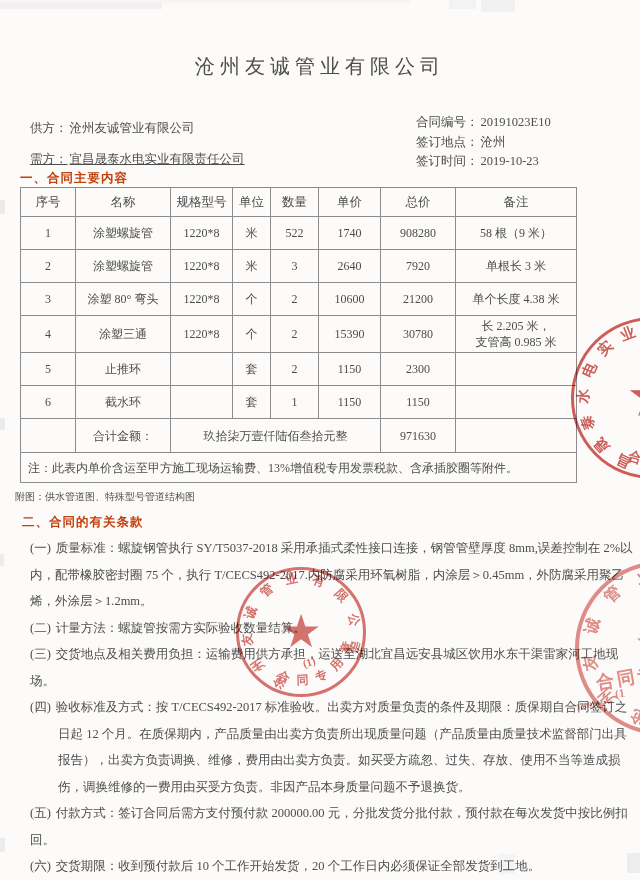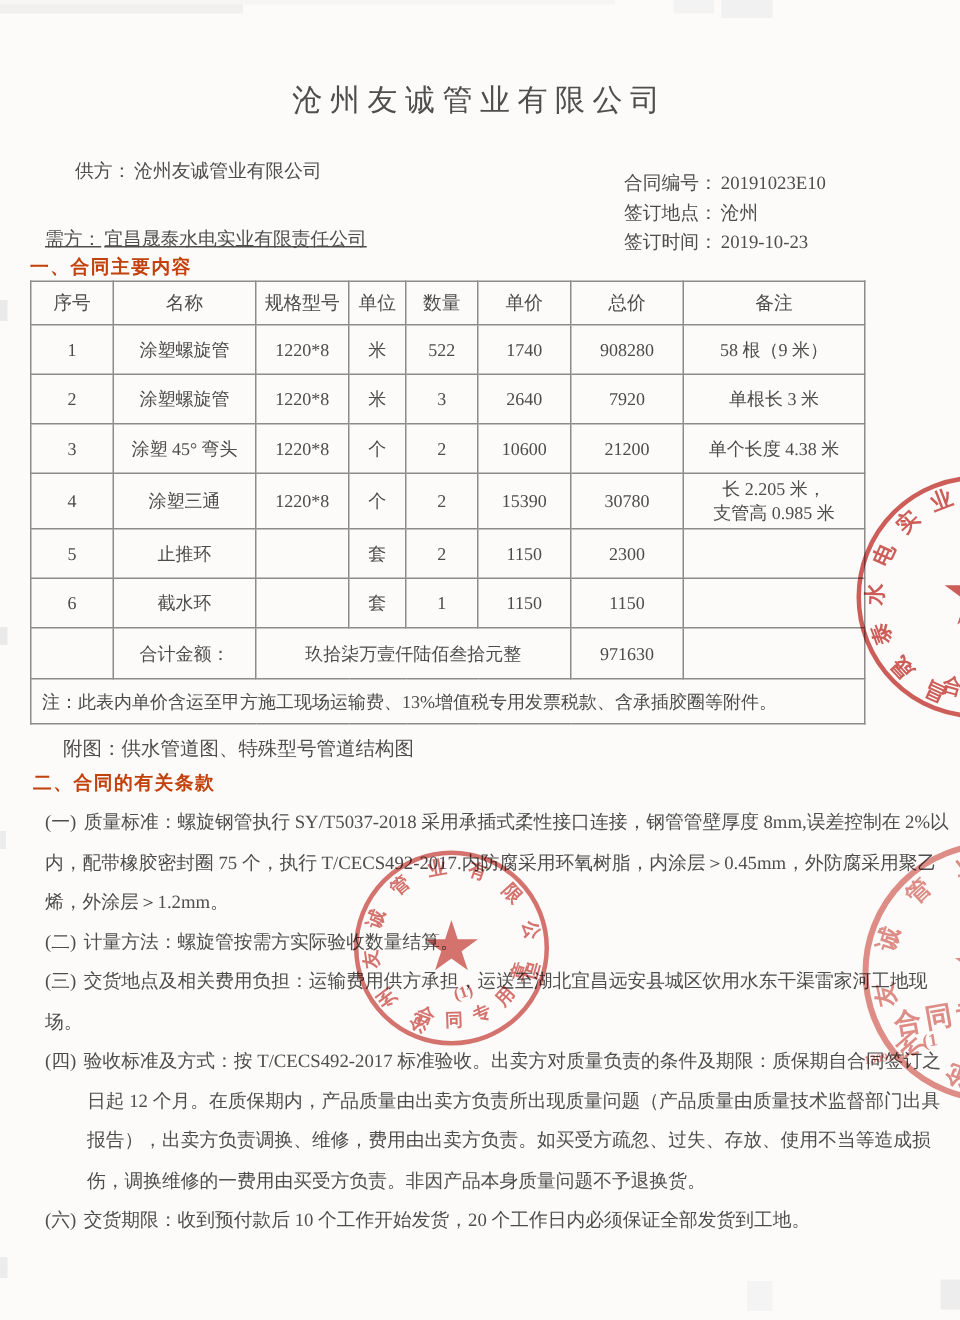--- a/index.html
+++ b/index.html
@@ -15,33 +15,33 @@
   .doc-title {
     position:absolute; top:53px; left:0; width:100%;
     text-align:center; font-size:20px; letter-spacing:5px;
     color:#4e4e4e; font-weight:400;
   }
   .doc-subtitle {
     position:absolute; top:91px; left:0; width:100%;
     text-align:center; font-size:17px; letter-spacing:5px; color:#4e4e4e;
   }
   .info-line { position:absolute; font-size:12.5px; color:#4d4d4d; white-space:nowrap; }
-  .supplier-line { left:30px; top:106px;margin-left:20px; }
+  .supplier-line { left:30px; top:120px; }
   .buyer-line    { left:30px; top:151px;text-decoration:underline; }
   .contract-no   { left:416px; top:114px;text-align:right; }
   .sign-place    { left:416px; top:134px; }
   .sign-date     { left:416px; top:153px; }
   .info-line .val { margin-left:2px; }
   .section-heading {
     position:absolute; font-size:12.5px; font-weight:700; color:#c2410c;
     letter-spacing:1px;
   }
   .sec1 { left:20px; top:170px; }
   .sec2 { left:22px; top:514px; }
-  .attachment-line { position:absolute; left:42px; top:490px; font-size:13px; color:#4d4d4d; }
+  .attachment-line { position:absolute; left:15px; top:490px; font-size:10px; color:#4d4d4d; }
 
   table.contract {
     position:absolute; left:20px; top:187px; width:556px;
     border-collapse:collapse; table-layout:fixed;
     font-size:12px; color:#4c4c4c;
   }
   table.contract td {
     border:1px solid #8c8c8c; text-align:center; vertical-align:middle;
     padding:2px 3px; white-space:pre-line; line-height:1.35;
   }
@@ -153,21 +153,21 @@
       <td>涂塑螺旋管</td>
       <td>1220*8</td>
       <td>米</td>
       <td>3</td>
       <td>2640</td>
       <td>7920</td>
       <td>单根长 3 米</td>
     </tr>
     <tr class="item">
       <td>3</td>
-      <td>涂塑 45° 弯头</td>
+      <td>涂塑 80° 弯头</td>
       <td>1220*8</td>
       <td>个</td>
       <td>2</td>
       <td>10600</td>
       <td>21200</td>
       <td>单个长度 4.38 米</td>
     </tr>
     <tr class="item item4">
       <td>4</td>
       <td>涂塑三通</td>
@@ -213,20 +213,21 @@
     </table>
 
   <div class="attachment-line">附图：供水管道图、特殊型号管道结构图</div>
   <div class="section-heading sec2">二、合同的有关条款</div>
 
   <div class="clauses">
     <p><span class="cnum">(一)</span><span>质量标准：螺旋钢管执行 SY/T5037-2018 采用承插式柔性接口连接，钢管管壁厚度 8mm,误差控制在 2%以内，配带橡胶密封圈 75 个，执行 T/CECS492-2017.内防腐采用环氧树脂，内涂层＞0.45mm，外防腐采用聚乙烯，外涂层＞1.2mm。</span></p>
     <p><span class="cnum">(二)</span><span>计量方法：螺旋管按需方实际验收数量结算。</span></p>
     <p><span class="cnum">(三)</span><span>交货地点及相关费用负担：运输费用供方承担，运送至湖北宜昌远安县城区饮用水东干渠雷家河工地现场。</span></p>
     <p class="hang"><span class="cnum">(四)</span><span>验收标准及方式：按 T/CECS492-2017 标准验收。出卖方对质量负责的条件及期限：质保期自合同签订之日起 12 个月。在质保期内，产品质量由出卖方负责所出现质量问题（产品质量由质量技术监督部门出具报告），出卖方负责调换、维修，费用由出卖方负责。如买受方疏忽、过失、存放、使用不当等造成损伤，调换维修的一费用由买受方负责。非因产品本身质量问题不予退换货。</span></p>
+    <p><span class="cnum">(五)</span><span>付款方式：签订合同后需方支付预付款 200000.00 元，分批发货分批付款，预付款在每次发货中按比例扣回。</span></p>
     <p><span class="cnum">(六)</span><span>交货期限：收到预付款后 10 个工作开始发货，20 个工作日内必须保证全部发货到工地。</span></p>
     <p></p>
   </div>
 
   <div id="seal0" class="seal" style="left: 571px; top: 317px; width: 162px; height: 162px; border: 3px solid rgb(200, 66, 61); color: rgb(200, 66, 61);">
       <span class="seal-ch" style="font-size: 14.5px; transform: rotate(-155.538deg) translateY(-69px);">昌</span>
       <span class="seal-ch" style="font-size: 14.5px; transform: rotate(-133.077deg) translateY(-69px);">晟</span>
       <span class="seal-ch" style="font-size: 14.5px; transform: rotate(-110.615deg) translateY(-69px);">泰</span>
       <span class="seal-ch" style="font-size: 14.5px; transform: rotate(-88.1538deg) translateY(-69px);">水</span>
       <span class="seal-ch" style="font-size: 14.5px; transform: rotate(-65.6923deg) translateY(-69px);">电</span>

